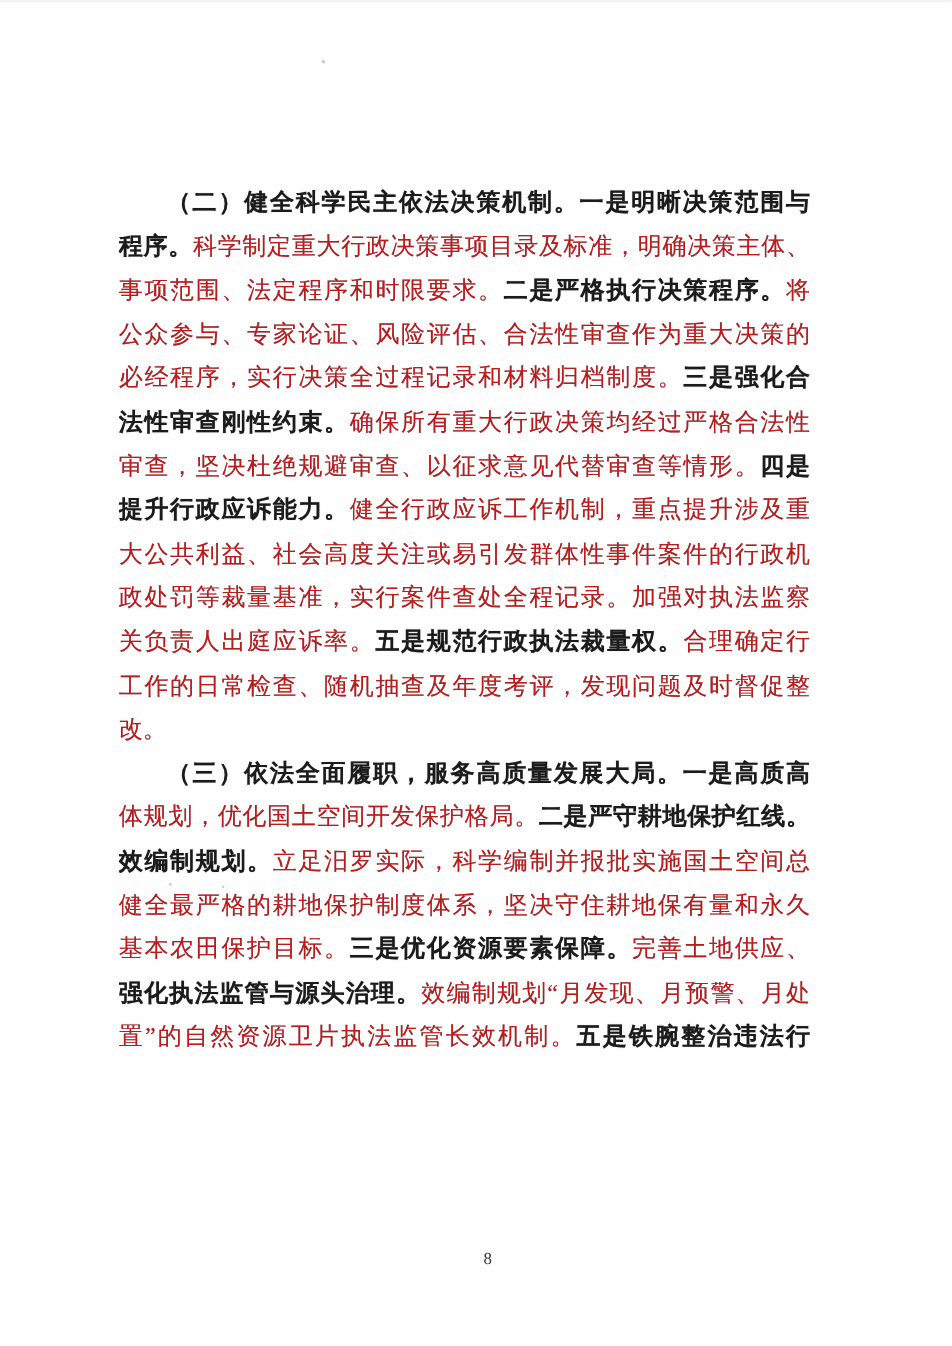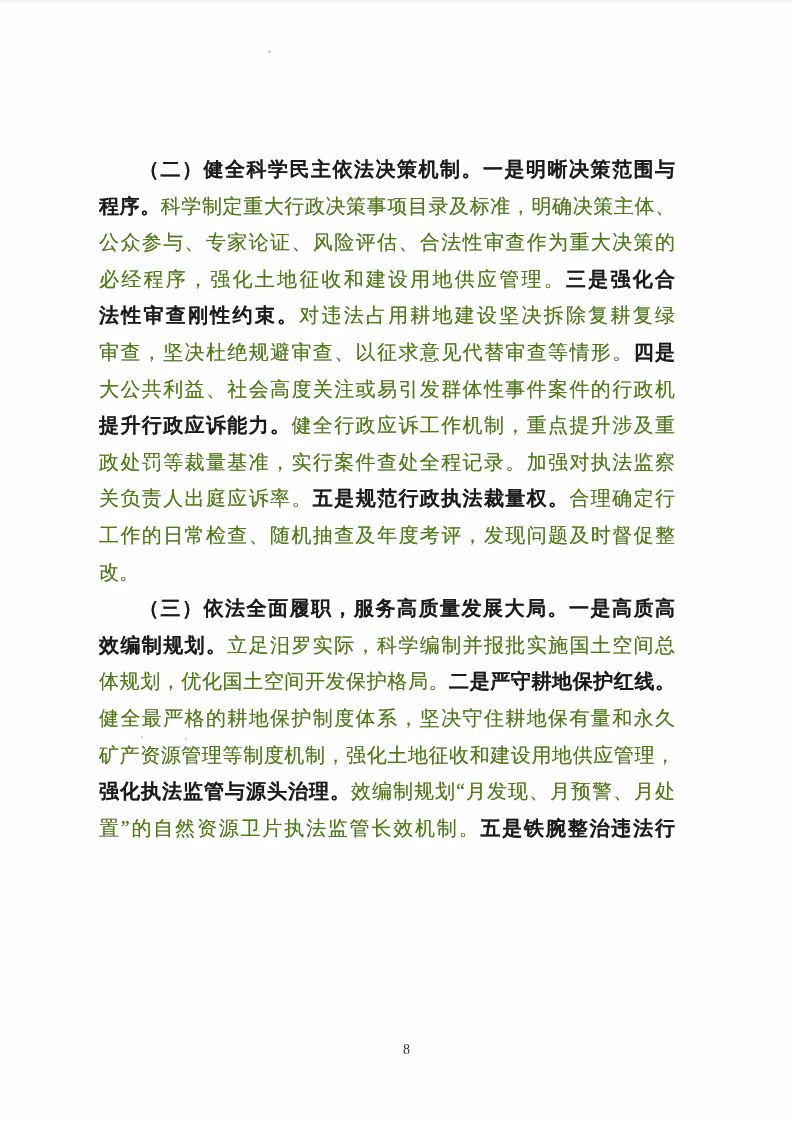--- a/index.html
+++ b/index.html
@@ -40,21 +40,21 @@
     overflow: hidden;
     text-shadow: 0 0 0.5px rgba(45,45,45,0.45);
   }
   .line.indent {
     text-indent: 40px;
   }
   .line.no-justify {
     text-align: left;
     text-align-last: left;
   }
-  .seg { color: #4d7c0f; }
+  .seg { color: #b91c1c; }
   .seg.bold {
     font-weight: 700;
     color: #1b1b1b;
     text-shadow: 0 0 0.6px rgba(20,20,20,0.55);
   }
   .page-number {
     position: absolute;
     top: 1042px;
     left: 0;
     width: 100%;
@@ -76,33 +76,34 @@
 
 <div class="page">
   <div class="scan-edge"></div>
   <div class="scan-speck speck-1"></div>
   <div class="scan-speck speck-2"></div>
   <div class="scan-speck speck-3"></div>
 
   <div class="text-block" id="lines-root">
       <div class="line indent"><span class="seg bold">（二）健全科学民主依法决策机制。</span><span class="seg bold">一是明晰决策范围与</span></div>
       <div class="line"><span class="seg bold">程序。</span><span class="seg">科学制定重大行政决策事项目录及标准，明确决策主体、</span></div>
+      <div class="line"><span class="seg">事项范围、法定程序和时限要求。</span><span class="seg bold">二是严格执行决策程序。</span><span class="seg">将</span></div>
       <div class="line"><span class="seg">公众参与、专家论证、风险评估、合法性审查作为重大决策的</span></div>
-      <div class="line"><span class="seg">必经程序，强化土地征收和建设用地供应管理。</span><span class="seg bold">三是强化合</span></div>
-      <div class="line"><span class="seg bold">法性审查刚性约束。</span><span class="seg">对违法占用耕地建设坚决拆除复耕复绿</span></div>
+      <div class="line"><span class="seg">必经程序，实行决策全过程记录和材料归档制度。</span><span class="seg bold">三是强化合</span></div>
+      <div class="line"><span class="seg bold">法性审查刚性约束。</span><span class="seg">确保所有重大行政决策均经过严格合法性</span></div>
       <div class="line"><span class="seg">审查，坚决杜绝规避审查、以征求意见代替审查等情形。</span><span class="seg bold">四是</span></div>
+      <div class="line"><span class="seg bold">提升行政应诉能力。</span><span class="seg">健全行政应诉工作机制，重点提升涉及重</span></div>
       <div class="line"><span class="seg">大公共利益、社会高度关注或易引发群体性事件案件的行政机</span></div>
-      <div class="line"><span class="seg bold">提升行政应诉能力。</span><span class="seg">健全行政应诉工作机制，重点提升涉及重</span></div>
       <div class="line"><span class="seg">政处罚等裁量基准，实行案件查处全程记录。加强对执法监察</span></div>
       <div class="line"><span class="seg">关负责人出庭应诉率。</span><span class="seg bold">五是规范行政执法裁量权。</span><span class="seg">合理确定行</span></div>
       <div class="line"><span class="seg">工作的日常检查、随机抽查及年度考评，发现问题及时督促整</span></div>
       <div class="line no-justify"><span class="seg">改。</span></div>
       <div class="line indent"><span class="seg bold">（三）依法全面履职，服务高质量发展大局。</span><span class="seg bold">一是高质高</span></div>
+      <div class="line"><span class="seg">体规划，优化国土空间开发保护格局。</span><span class="seg bold">二是严守耕地保护红线。</span></div>
       <div class="line"><span class="seg bold">效编制规划。</span><span class="seg">立足汨罗实际，科学编制并报批实施国土空间总</span></div>
-      <div class="line"><span class="seg">体规划，优化国土空间开发保护格局。</span><span class="seg bold">二是严守耕地保护红线。</span></div>
       <div class="line"><span class="seg">健全最严格的耕地保护制度体系，坚决守住耕地保有量和永久</span></div>
-      <div class="line"><span class="seg">矿产资源管理等制度机制，强化土地征收和建设用地供应管理，</span></div>
+      <div class="line"><span class="seg">基本农田保护目标。</span><span class="seg bold">三是优化资源要素保障。</span><span class="seg">完善土地供应、</span></div>
       <div class="line"><span class="seg bold">强化执法监管与源头治理。</span><span class="seg">效编制规划“月发现、月预警、月处</span></div>
       <div class="line"><span class="seg">置”的自然资源卫片执法监管长效机制。</span><span class="seg bold">五是铁腕整治违法行</span></div>
     </div>
 
   <div class="page-number">8</div>
 </div>
 
 </body></html>

